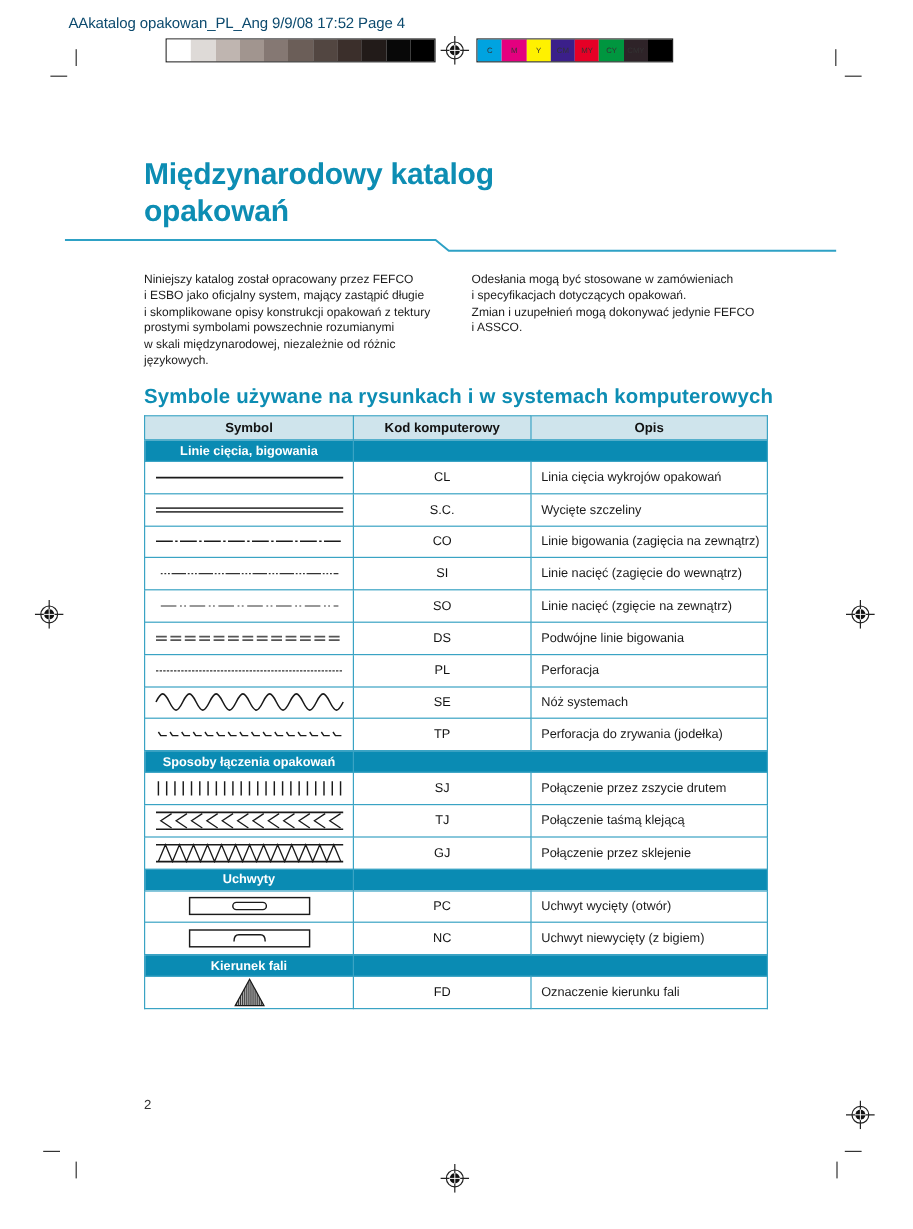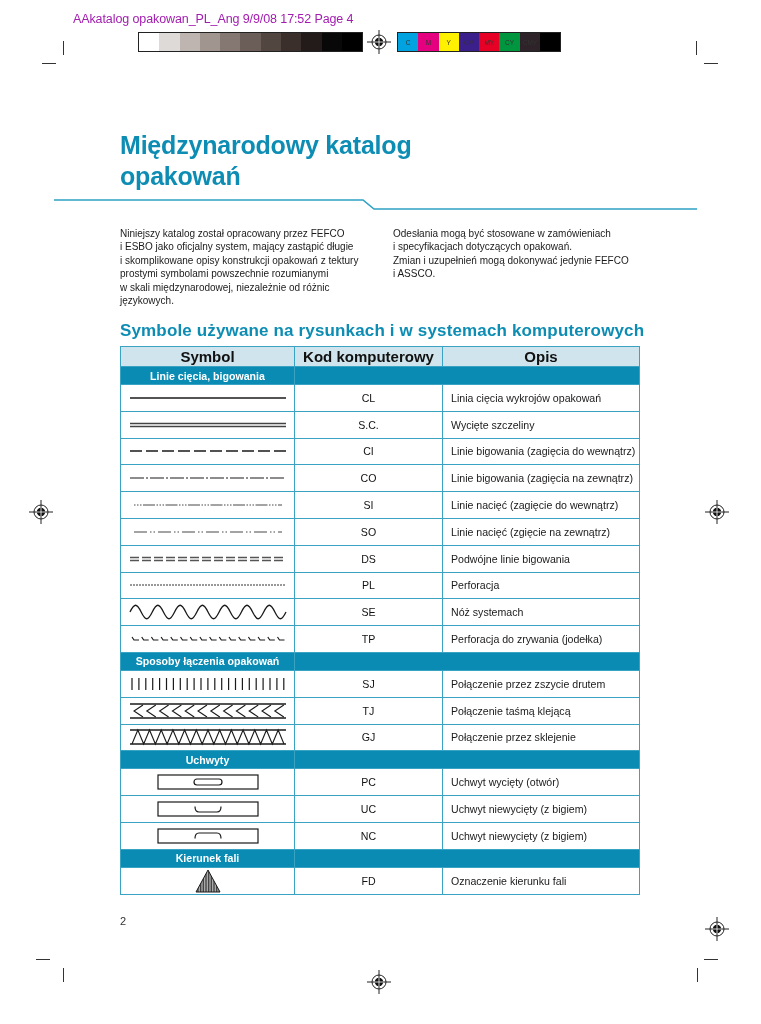--- a/index.html
+++ b/index.html
@@ -1,19 +1,19 @@
 <!DOCTYPE html>
 <html><head>
   <meta charset="utf-8">
   <style>
     * { box-sizing: border-box; margin: 0; padding: 0; }
     html, body { width: 761px; height: 1024px; background: #ffffff; overflow: hidden; }
     body { position: relative; font-family: "Liberation Sans", sans-serif; color: #1a1a1a; }
 
-    .slug { position: absolute; left: 73px; top: 12px; font-size: 12.5px; color: #a21caf; letter-spacing: -0.1px; }
+    .slug { position: absolute; left: 57px; top: 12px; font-size: 12.5px; color: #0c4a6e; letter-spacing: -0.1px; }
 
     .grey-bar { position: absolute; left: 138px; top: 32px; height: 20px; display: flex; border: 1px solid #222; }
     .grey-bar span { display: block; width: 20.3px; height: 100%; }
 
     .cmyk-bar { position: absolute; left: 397px; top: 32px; height: 20px; display: flex; border: 1px solid #222; }
     .cmyk-bar span { display: flex; width: 20.3px; height: 100%; align-items: center; justify-content: center; font-size: 6.5px; color: #333; }
 
     .reg { position: absolute; width: 24px; height: 24px; }
     .reg svg { display: block; }
 
@@ -27,21 +27,21 @@
     .intro.left { left: 120px; }
     .intro.right { left: 393px; }
 
     .section-heading { position: absolute; left: 120px; top: 321px; font-size: 17px; font-weight: bold; color: #0d8db3; letter-spacing: 0.15px; }
 
     table.symbols { position: absolute; left: 120px; top: 346px; width: 519px; border-collapse: collapse; table-layout: fixed; font-size: 10.6px; }
     table.symbols td, table.symbols th { border: 1.5px solid #3aa3c4; padding: 0; }
     table.symbols col.c1 { width: 174px; }
     table.symbols col.c2 { width: 148px; }
     table.symbols col.c3 { width: 197px; }
-    .hdr th { background: #cfe4ec; height: 20px; font-weight: bold; font-size: 15px; color: #111; text-align: center; }
+    .hdr th { background: #cfe4ec; height: 20px; font-weight: bold; font-size: 11px; color: #111; text-align: center; }
     .sect td { background: #0a8bb3; height: 18px; color: #ffffff; font-weight: bold; font-size: 10.6px; border-color: #0a8bb3; }
     .sect td.sect-label { text-align: center; }
     .row td { height: 26.8px; background: #fff; }
     .row td.sym { text-align: center; vertical-align: middle; }
     .row td.code { text-align: center; font-weight: normal; color: #111; }
     .row td.desc { padding-left: 8px; color: #1a1a1a; white-space: nowrap; }
     .sym svg { display: block; margin: 0 auto; }
 
     .page-number { position: absolute; left: 120px; top: 915px; font-size: 11px; color: #333; }
   </style>
@@ -189,29 +189,20 @@
       </tr>
       <tr class="row">
         <td class="sym">
           <svg width="160" height="20" viewBox="0 0 160 20">
             <line x1="2" y1="8.5" x2="158" y2="8.5" stroke="#444" stroke-width="1.5"></line>
             <line x1="2" y1="11.5" x2="158" y2="11.5" stroke="#444" stroke-width="1.5"></line>
           </svg>
         </td>
         <td class="code">S.C.</td>
         <td class="desc">Wycięte szczeliny</td>
-      </tr>
-      <tr class="row">
-        <td class="sym">
-          <svg width="160" height="20" viewBox="0 0 160 20">
-            <line x1="2" y1="10" x2="158" y2="10" stroke="#1a1a1a" stroke-width="1.3" stroke-dasharray="12,4"></line>
-          </svg>
-        </td>
-        <td class="code">CI</td>
-        <td class="desc">Linie bigowania (zagięcia do wewnątrz)</td>
       </tr>
       <tr class="row">
         <td class="sym">
           <svg width="160" height="20" viewBox="0 0 160 20">
             <line x1="2" y1="10" x2="158" y2="10" stroke="#1a1a1a" stroke-width="1.2" stroke-dasharray="14,2,2,2"></line>
           </svg>
         </td>
         <td class="code">CO</td>
         <td class="desc">Linie bigowania (zagięcia na zewnątrz)</td>
       </tr>
@@ -364,30 +355,20 @@
             <rect x="66" y="7" width="28" height="6" rx="3" fill="none" stroke="#1a1a1a" stroke-width="1.2"></rect>
           </svg>
         </td>
         <td class="code">PC</td>
         <td class="desc">Uchwyt wycięty (otwór)</td>
       </tr>
       <tr class="row">
         <td class="sym">
           <svg width="160" height="20" viewBox="0 0 160 20">
             <rect x="30" y="3" width="100" height="14" fill="none" stroke="#1a1a1a" stroke-width="1.2"></rect>
-            <path d="M67,7.5 Q67,13 71,13 L89,13 Q93,13 93,7.5" fill="none" stroke="#1a1a1a" stroke-width="1.2"></path>
-          </svg>
-        </td>
-        <td class="code">UC</td>
-        <td class="desc">Uchwyt niewycięty (z bigiem)</td>
-      </tr>
-      <tr class="row">
-        <td class="sym">
-          <svg width="160" height="20" viewBox="0 0 160 20">
-            <rect x="30" y="3" width="100" height="14" fill="none" stroke="#1a1a1a" stroke-width="1.2"></rect>
             <path d="M67,12.5 Q67,7 71,7 L89,7 Q93,7 93,12.5" fill="none" stroke="#1a1a1a" stroke-width="1.2"></path>
           </svg>
         </td>
         <td class="code">NC</td>
         <td class="desc">Uchwyt niewycięty (z bigiem)</td>
       </tr>
       <tr class="sect">
         <td class="sect-label">Kierunek fali</td>
         <td colspan="2"></td>
       </tr>

